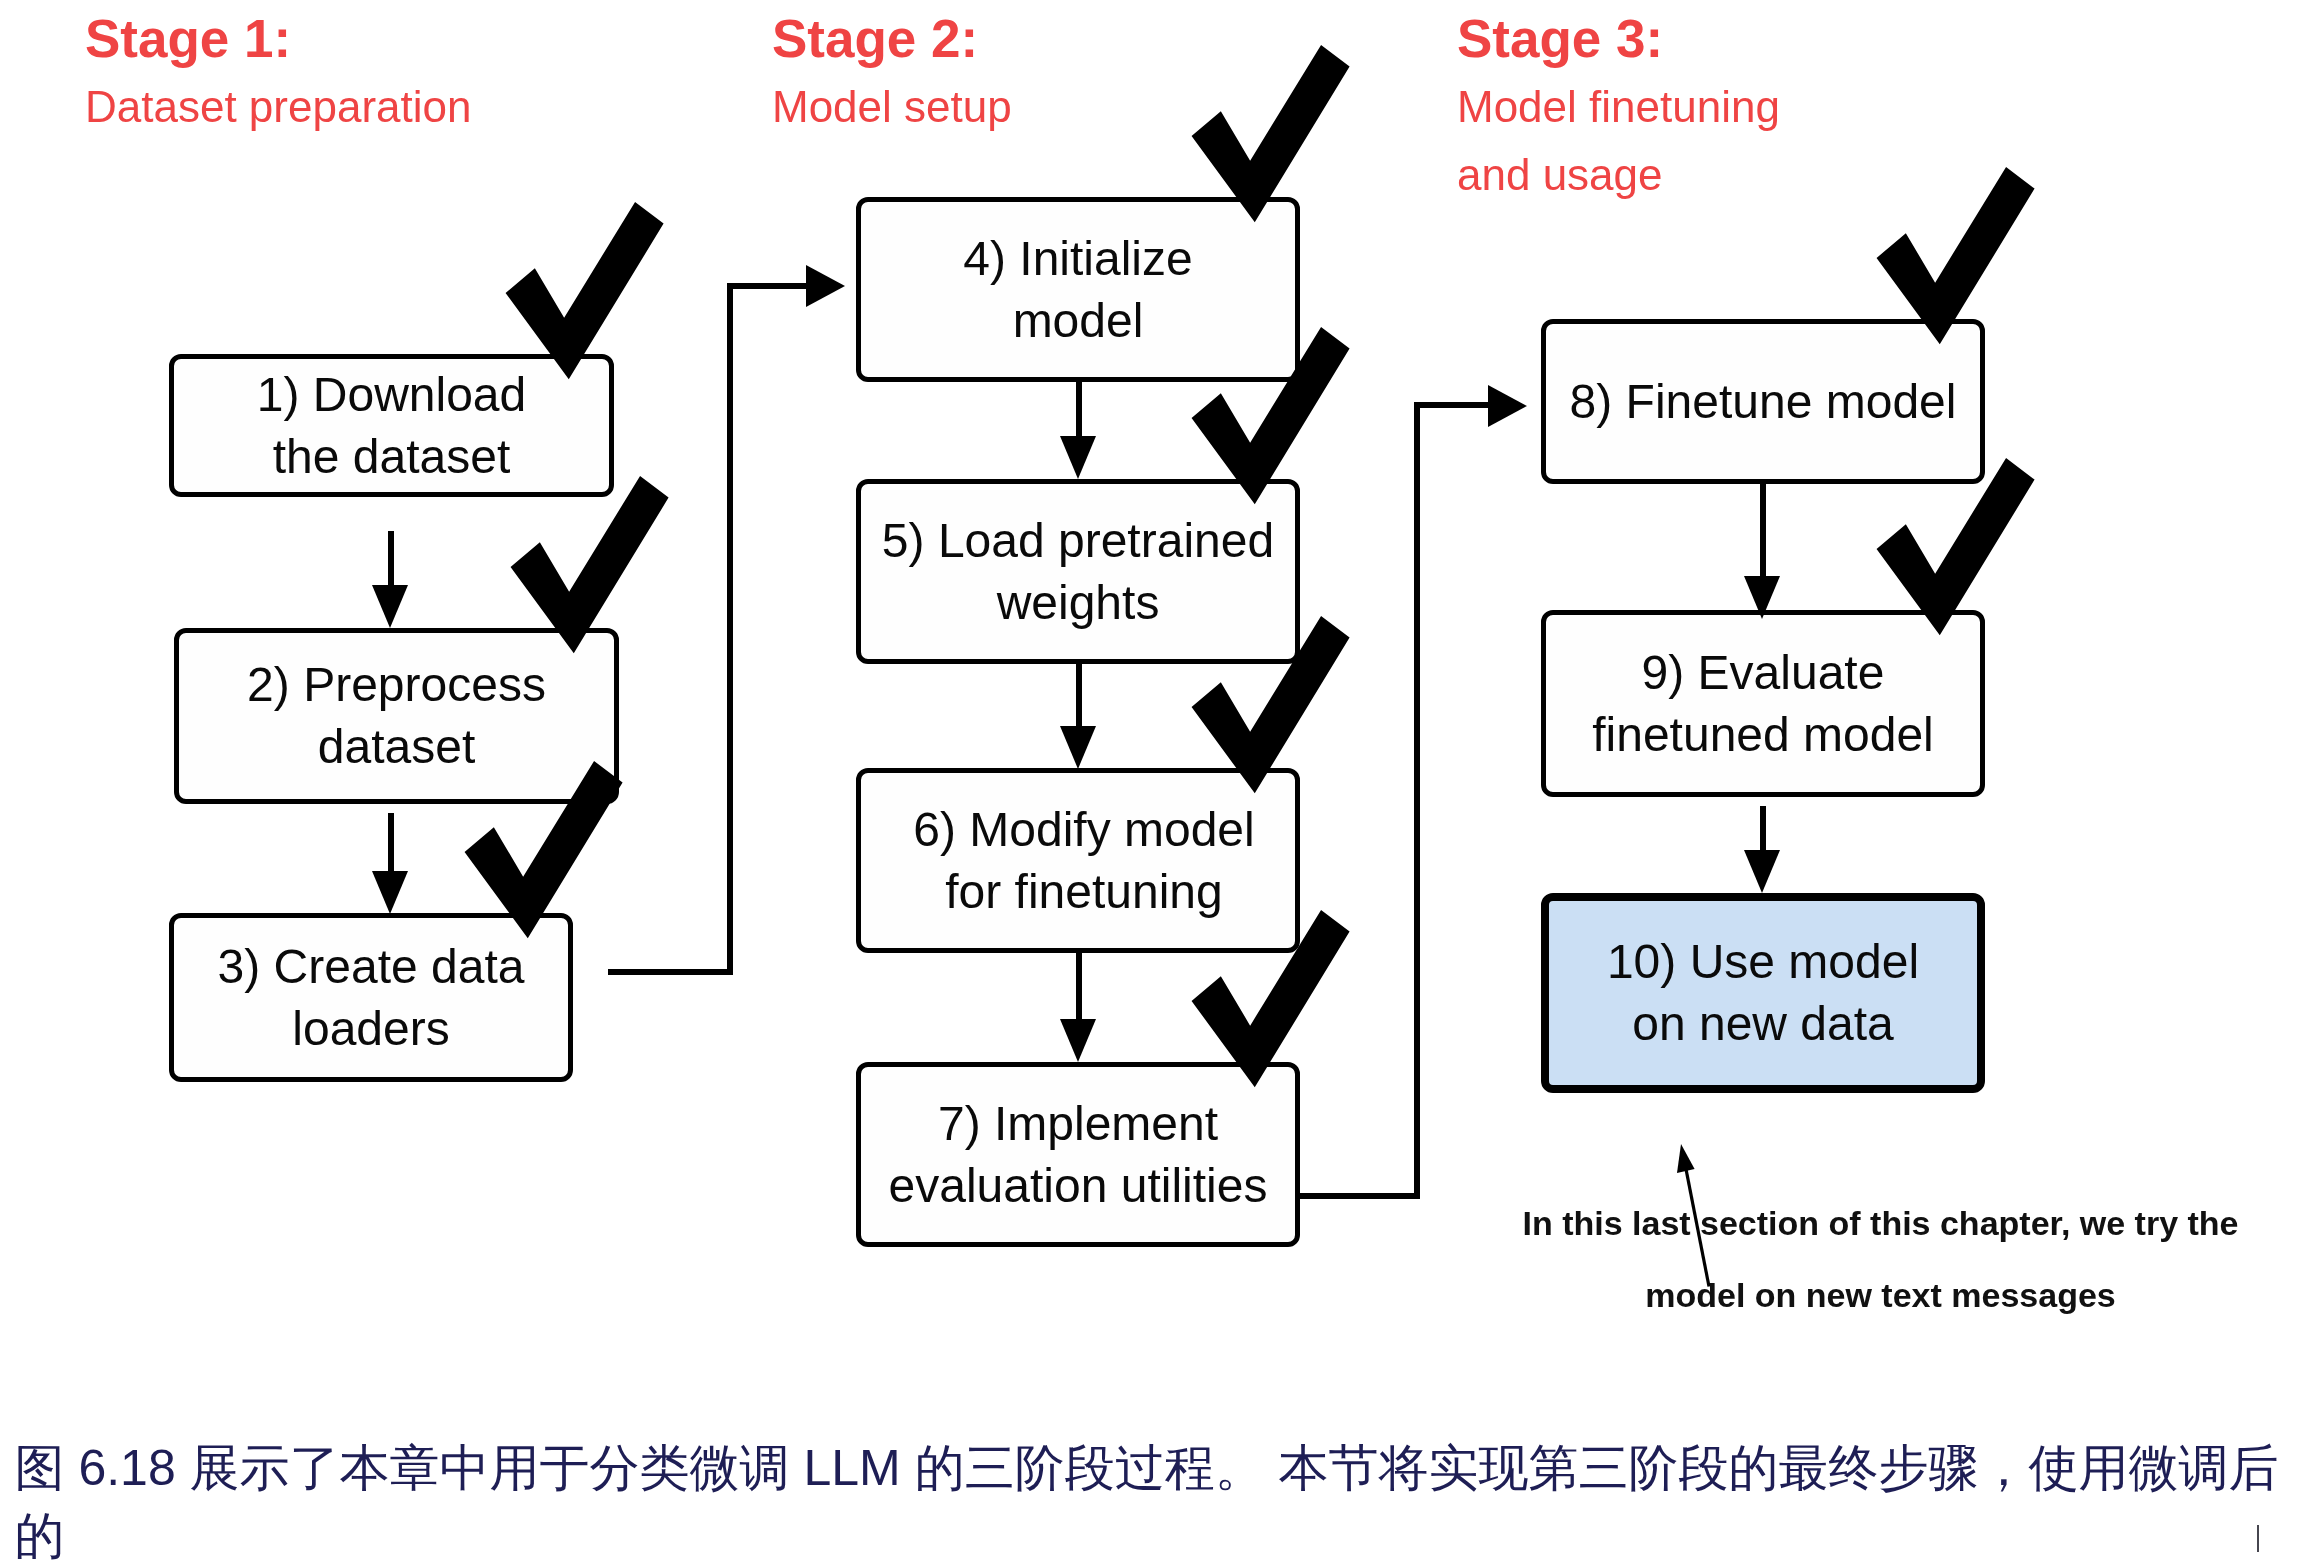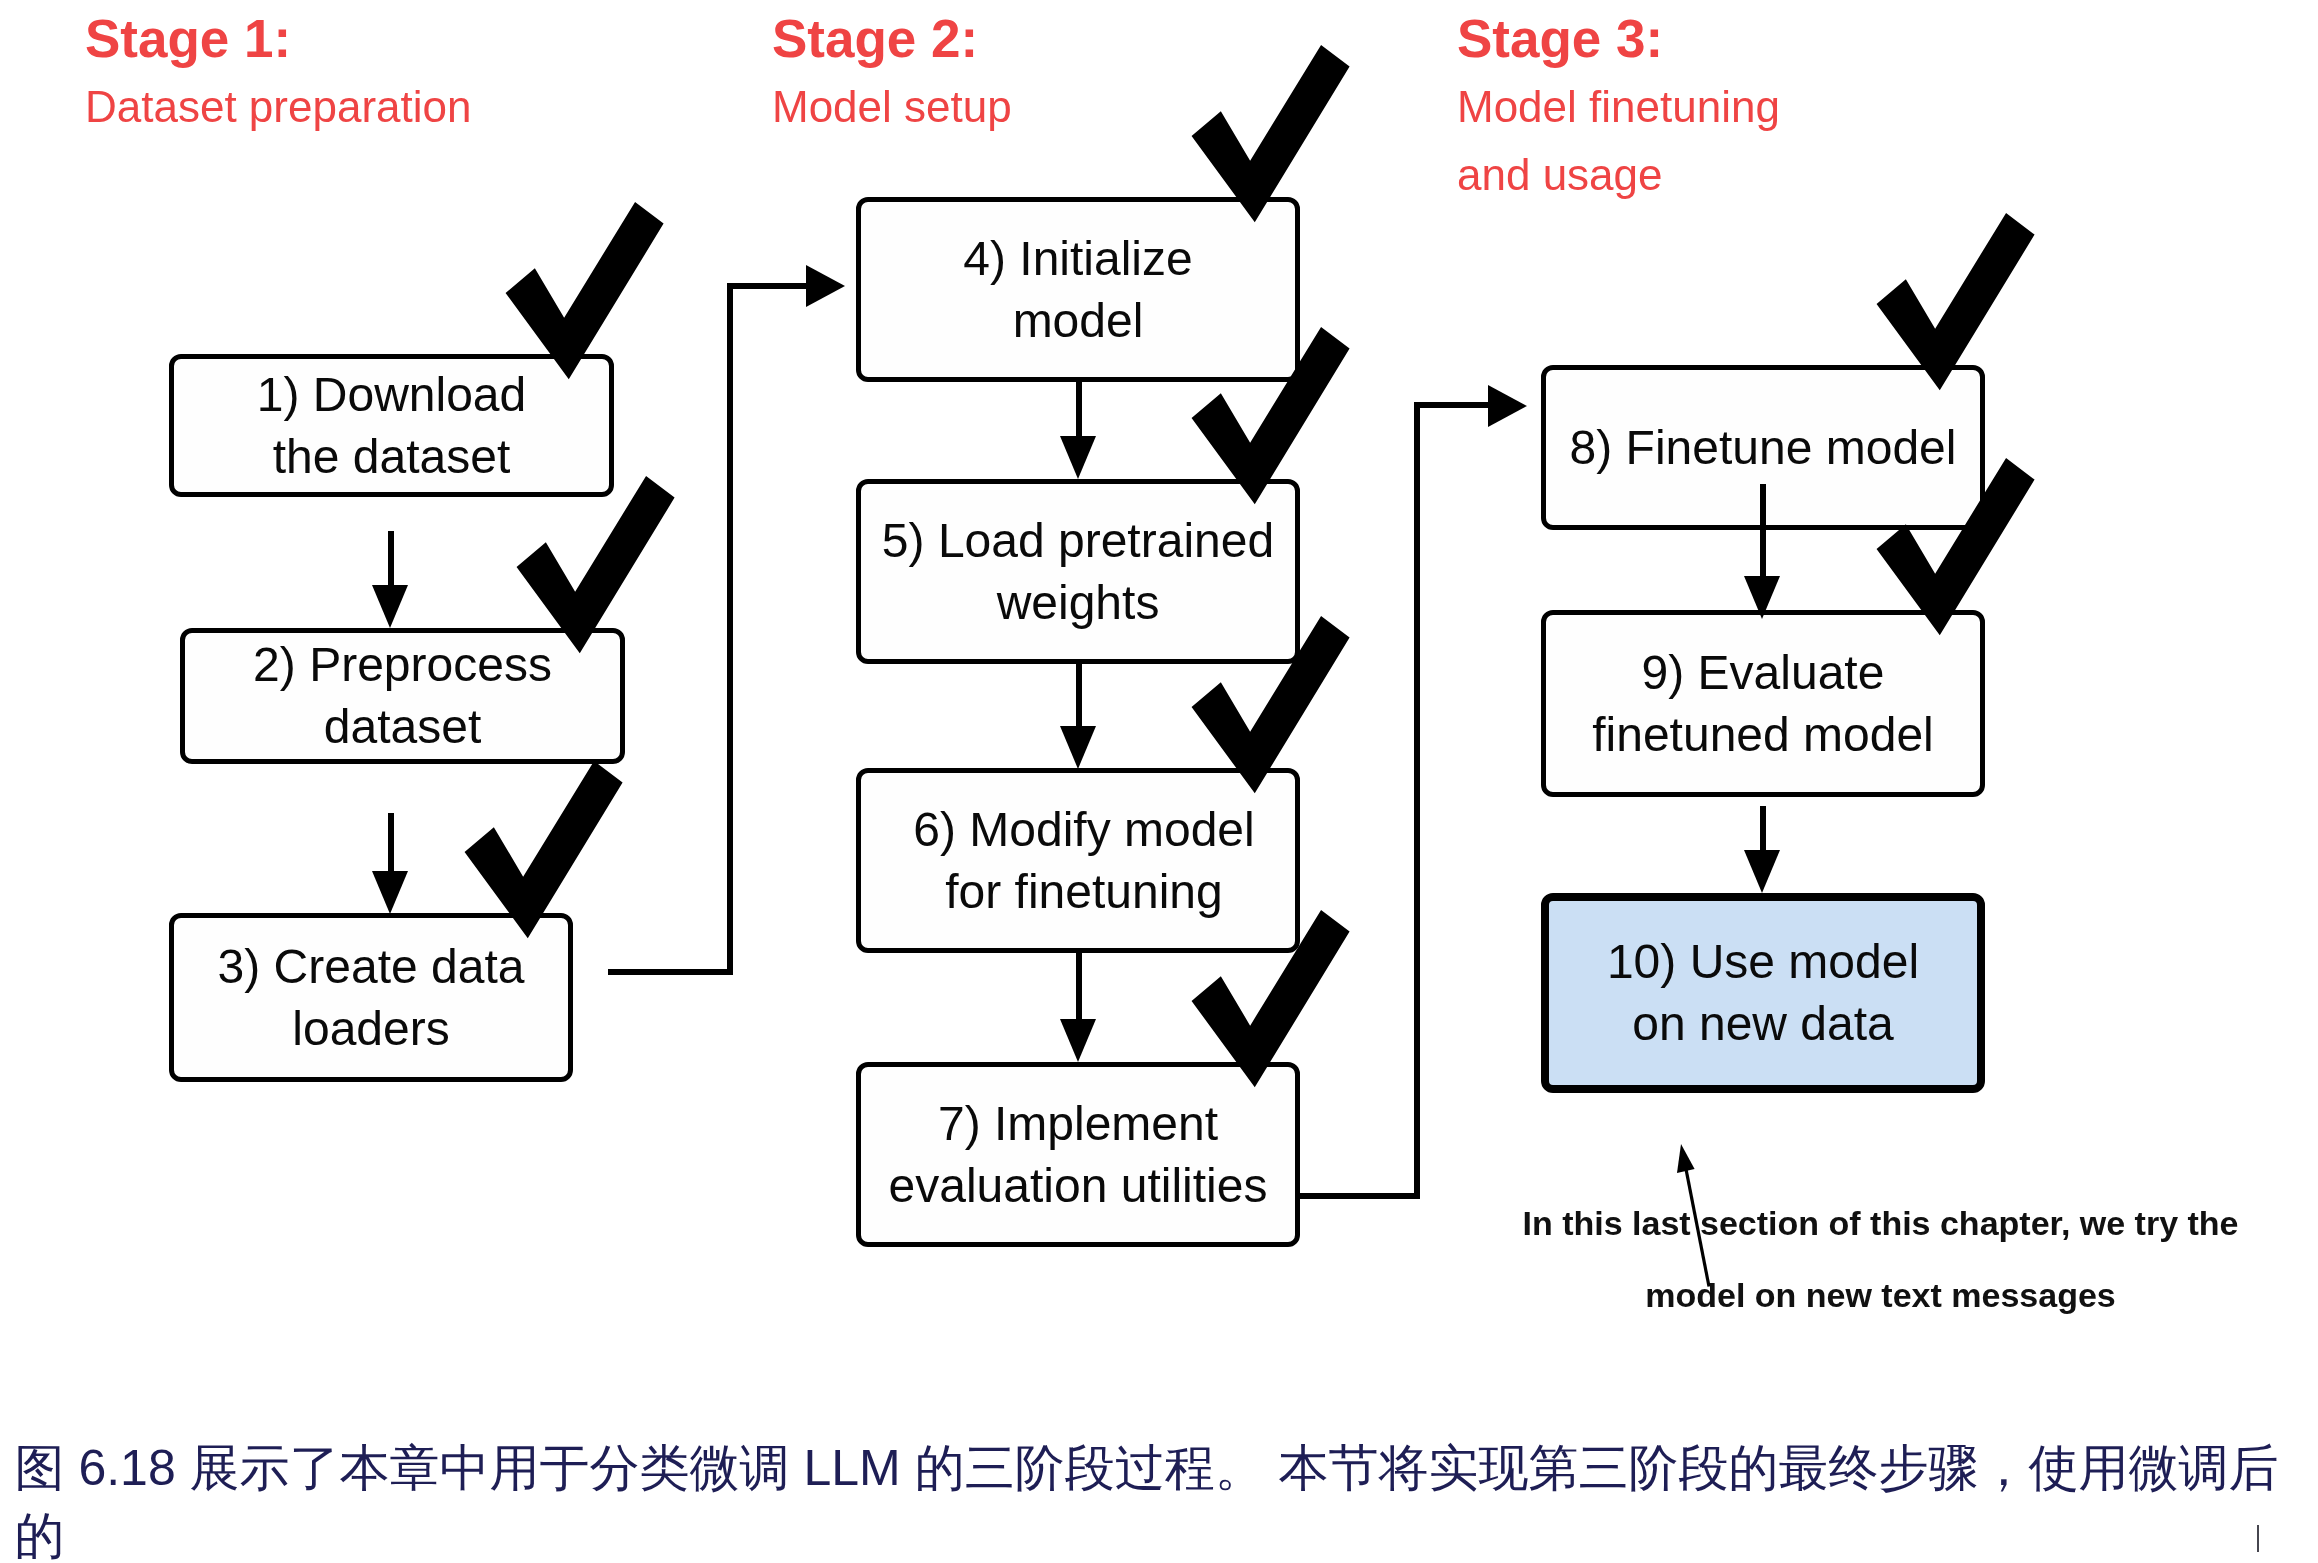--- a/index.html
+++ b/index.html
@@ -78,21 +78,21 @@
 
   <div class="node" style="left:169px;top:354px;width:445px;height:143px;">
     <span class="check">
         <svg viewBox="0 0 210 240">
           <polygon points="0,118 38,86 76,150 168,0 205,28 82,230" fill="#000"></polygon>
         </svg>
       </span>
     <span class="label">1) Download
 the dataset</span>
   </div>
-  <div class="node" style="left:180px;top:628px;width:445px;height:136px;justify-content:center;">
+  <div class="node" style="left:174px;top:628px;width:445px;height:176px;justify-content:center;">
     <span class="check">
         <svg viewBox="0 0 210 240">
           <polygon points="0,118 38,86 76,150 168,0 205,28 82,230" fill="#000"></polygon>
         </svg>
       </span>
     <span class="label">2) Preprocess
 dataset</span>
   </div>
   <div class="node" style="left:169px;top:913px;width:404px;height:169px;">
     <span class="check">
@@ -134,21 +134,21 @@
   <div class="node" style="left:856px;top:1062px;width:444px;height:185px;">
     <span class="check">
         <svg viewBox="0 0 210 240">
           <polygon points="0,118 38,86 76,150 168,0 205,28 82,230" fill="#000"></polygon>
         </svg>
       </span>
     <span class="label">7) Implement
 evaluation utilities</span>
   </div>
 
-  <div class="node" style="left:1541px;top:319px;width:444px;height:165px;margin-top:46px;">
+  <div class="node" style="left:1541px;top:319px;width:444px;height:165px;">
     <span class="check">
         <svg viewBox="0 0 210 240">
           <polygon points="0,118 38,86 76,150 168,0 205,28 82,230" fill="#000"></polygon>
         </svg>
       </span>
     <span class="label">8) Finetune model</span>
   </div>
   <div class="node" style="left:1541px;top:610px;width:444px;height:187px;">
     <span class="check">
         <svg viewBox="0 0 210 240">

